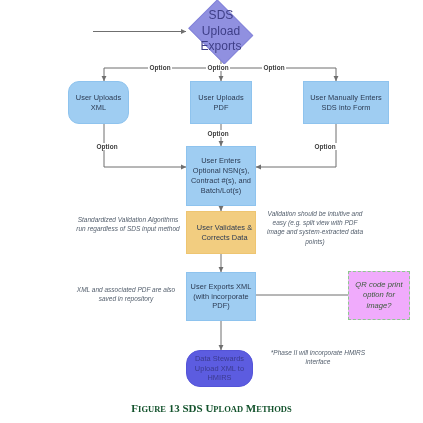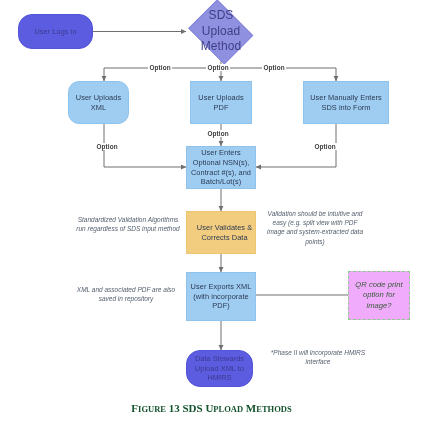--- a/index.html
+++ b/index.html
@@ -170,46 +170,43 @@
         <path d="M221,189 L221,211" marker-end="url(#arrow)"></path>
 
         <path d="M221,254 L221,272" marker-end="url(#arrow)"></path>
 
         <path d="M221,321 L221,350" marker-end="url(#arrow)"></path>
 
         <path d="M256,295 L348,295"></path>
       </g>
     </svg>
 
-    <div class="node node-terminator" style="left:18px; top:14px; width:75px; height:35px;">
-      <span>User Logs in</span>
-    </div>
 
     <div class="node node-decision" style="left:186px; top:4px; width:70px; height:55px;">
       <div class="diamond-shape"></div>
       <div class="diamond-label">
         <div>SDS</div>
         <div>Upload</div>
-        <div>Method</div>
+        <div>Exports</div>
       </div>
     </div>
 
     <div class="node node-process" style="left:68px; top:81px; width:61px; height:43px;border-radius:11px;">
       <span>User Uploads XML</span>
     </div>
 
     <div class="node node-process" style="left:190px; top:81px; width:62px; height:43px;">
       <span>User Uploads PDF</span>
     </div>
 
     <div class="node node-process" style="left:303px; top:81px; width:86px; height:43px;">
       <span>User Manually Enters SDS into Form</span>
     </div>
 
-    <div class="node node-process" style="left:186px; top:146px; width:70px; height:43px;">
+    <div class="node node-process" style="left:186px; top:146px; width:70px; height:60px;">
       <span>User Enters Optional NSN(s), Contract #(s), and Batch/Lot(s)</span>
     </div>
 
     <div class="node node-validate" style="left:186px; top:211px; width:70px; height:43px;padding-left:9px;">
       <span>User Validates &amp; Corrects Data</span>
     </div>
 
     <div class="node node-process" style="left:186px; top:272px; width:70px; height:49px;">
       <span>User Exports XML (with incorporate PDF)</span>
     </div>

